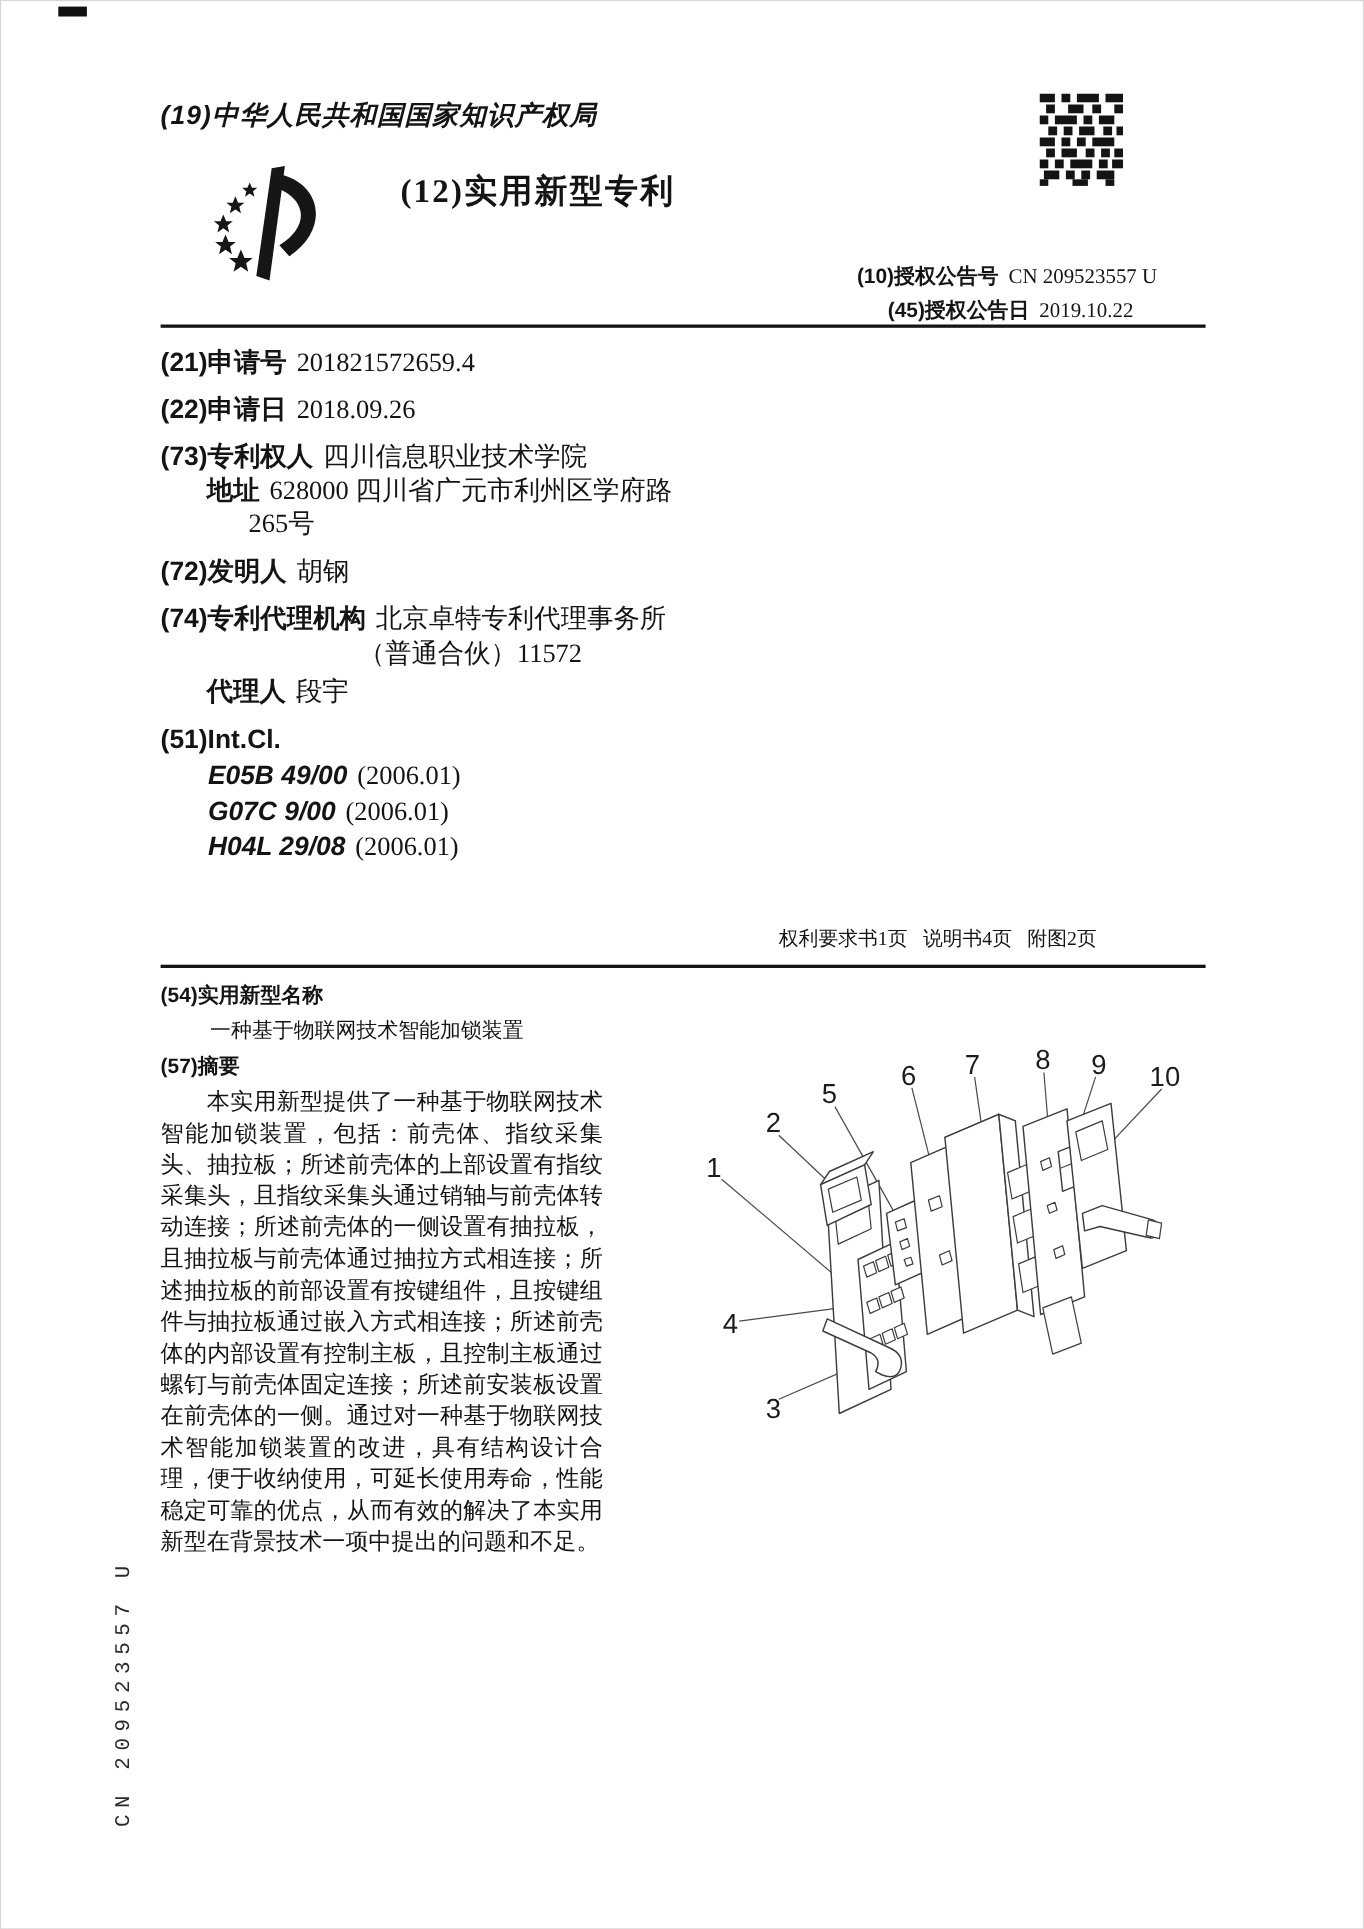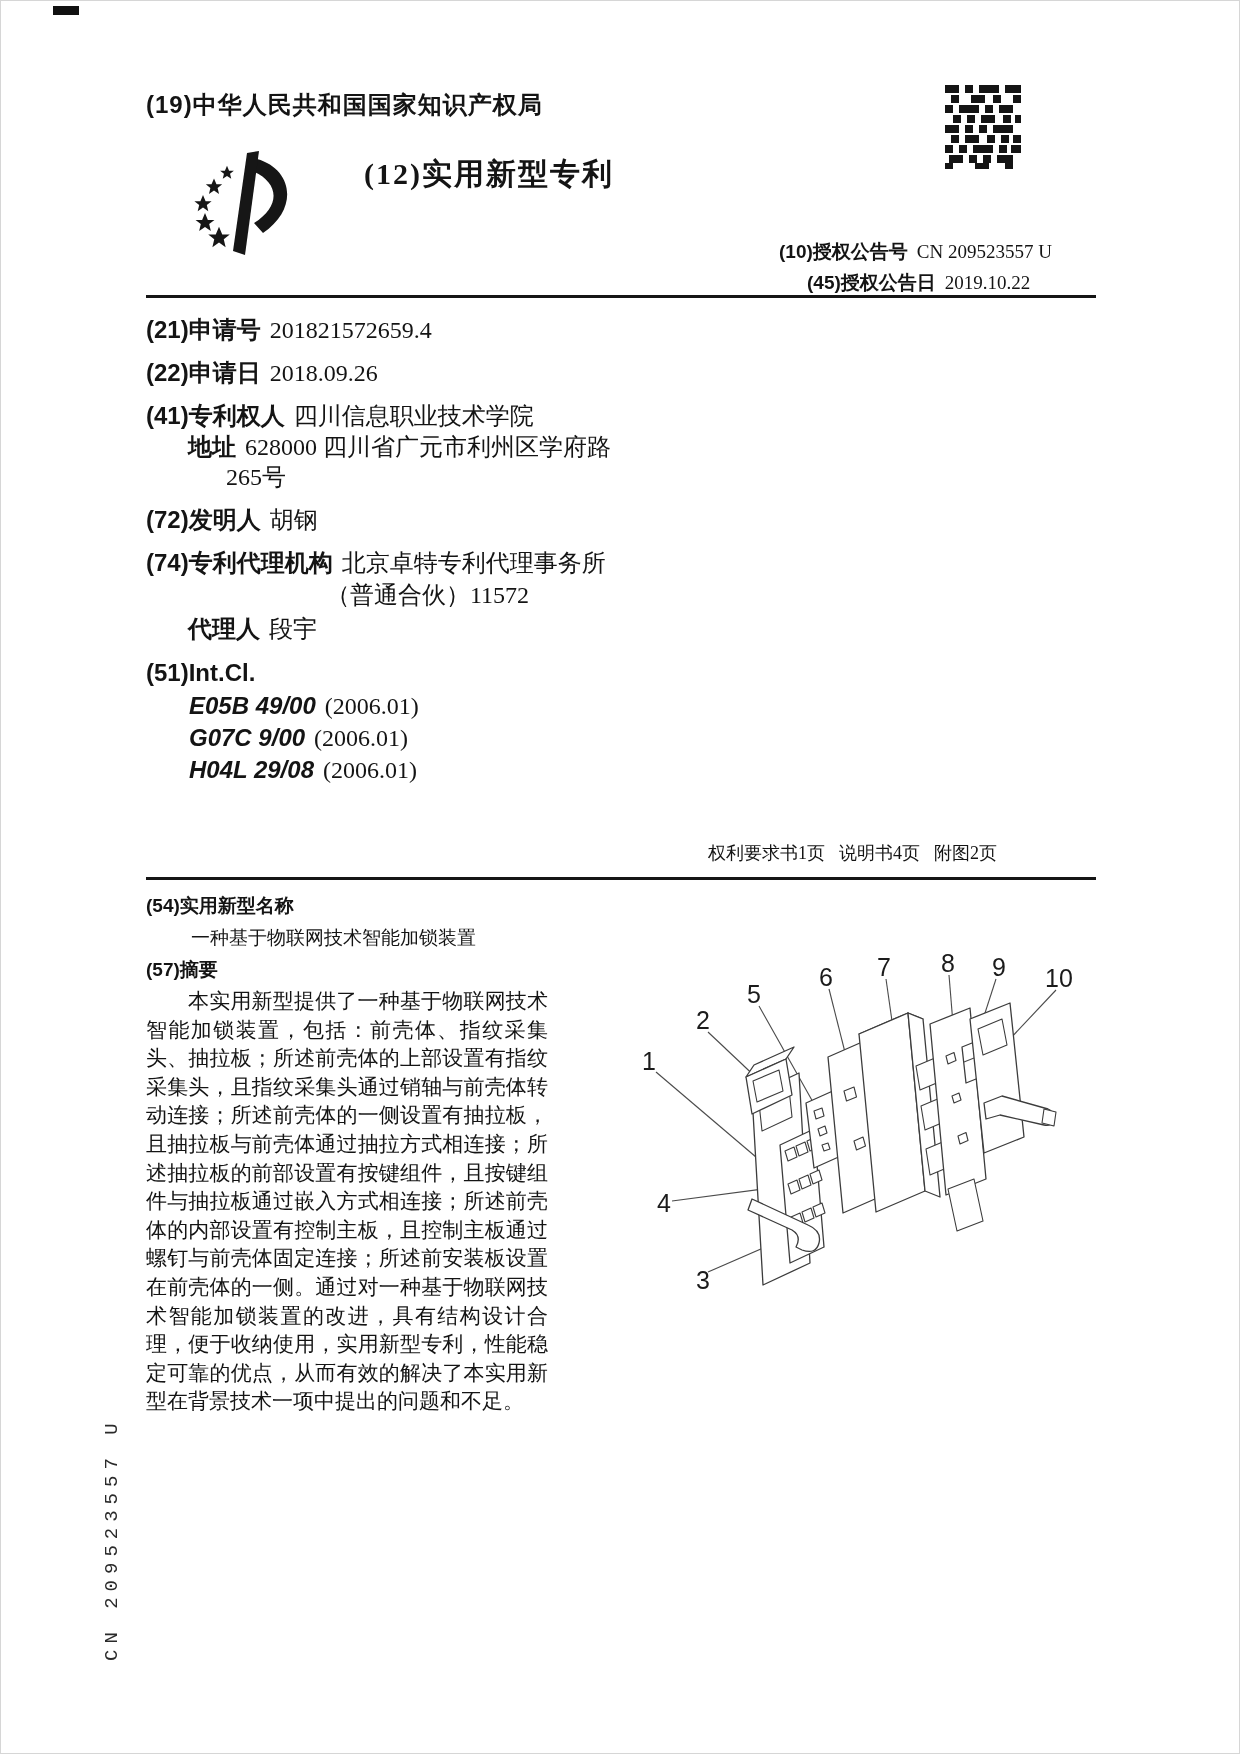--- a/index.html
+++ b/index.html
@@ -27,21 +27,21 @@
   svg .ptd{stroke:#3c3c3c;stroke-width:1.1;fill:#ffffff;stroke-linejoin:round;}
   svg .blk{fill:#141414;stroke:none;}
 </style>
 </head>
 <body>
 
 <div class="page">
 
   <div class="abs scanmark" style="left:52px;top:5px;width:26px;height:9px;"></div>
 
-  <div class="abs lbl office" style="left:145px;top:88px;">(19)中华人民共和国国家知识产权局</div>
+  <div class="abs lbl office" style="left:145px;top:88px;font-style:italic;">(19)中华人民共和国国家知识产权局</div>
 
   <div class="abs" style="left:944px;top:84px;width:76px;height:84px;">
     <svg width="76" height="84" viewBox="0 0 76 84">
       <g class="blk">
         <rect x="0" y="0" width="14" height="8"></rect>
           <rect x="20" y="0" width="8" height="8"></rect>
           <rect x="34" y="0" width="20" height="8"></rect>
           <rect x="60" y="0" width="16" height="8"></rect>
         <rect x="6" y="10" width="8" height="8"></rect>
           <rect x="26" y="10" width="14" height="8"></rect>
@@ -115,21 +115,21 @@
 
   <div class="row fs20" style="left:145px;top:316px;">
     <span class="lbl">(21)申请号</span>
     <span class="val">201821572659.4</span>
   </div>
   <div class="row fs20" style="left:145px;top:359px;align-items:flex-end;">
     <span class="lbl">(22)申请日</span>
     <span class="val">2018.09.26</span>
   </div>
   <div class="row fs20" style="left:145px;top:402px;">
-    <span class="lbl">(41)专利权人</span>
+    <span class="lbl">(73)专利权人</span>
     <span class="val">四川信息职业技术学院</span>
   </div>
   <div class="row fs20" style="left:187px;top:433px;">
     <span class="lbl">地址</span>
     <span class="val">628000 四川省广元市利州区学府路</span>
   </div>
   <div class="row fs20" style="left:225px;top:463px;">
     <span class="val">265号</span>
   </div>
   <div class="row fs20" style="left:145px;top:506px;">
@@ -168,21 +168,21 @@
     <span>说明书4页</span>
     <span>附图2页</span>
   </div>
 
   <div class="rule" style="top:876px;"></div>
 
   <div class="abs lbl fs21" style="left:145px;top:891px;">(54)实用新型名称</div>
   <div class="abs val fs21" style="left:190px;top:923px;">一种基于物联网技术智能加锁装置</div>
 
   <div class="abs lbl fs21" style="left:145px;top:955px;">(57)摘要</div>
-  <div class="abs val abstract" style="left:145px;top:986px;">本实用新型提供了一种基于物联网技术智能加锁装置，包括：前壳体、指纹采集头、抽拉板；所述前壳体的上部设置有指纹采集头，且指纹采集头通过销轴与前壳体转动连接；所述前壳体的一侧设置有抽拉板，且抽拉板与前壳体通过抽拉方式相连接；所述抽拉板的前部设置有按键组件，且按键组件与抽拉板通过嵌入方式相连接；所述前壳体的内部设置有控制主板，且控制主板通过螺钉与前壳体固定连接；所述前安装板设置在前壳体的一侧。通过对一种基于物联网技术智能加锁装置的改进，具有结构设计合理，便于收纳使用，实用新型专利，性能稳定可靠的优点，从而有效的解决了本实用新型在背景技术一项中提出的问题和不足。</div>
+  <div class="abs val abstract" style="left:145px;top:986px;">本实用新型提供了一种基于物联网技术智能加锁装置，包括：前壳体、指纹采集头、抽拉板；所述前壳体的上部设置有指纹采集头，且指纹采集头通过销轴与前壳体转动连接；所述前壳体的一侧设置有抽拉板，且抽拉板与前壳体通过抽拉方式相连接；所述抽拉板的前部设置有按键组件，且按键组件与抽拉板通过嵌入方式相连接；所述前壳体的内部设置有控制主板，且控制主板通过螺钉与前壳体固定连接；所述前安装板设置在前壳体的一侧。通过对一种基于物联网技术智能加锁装置的改进，具有结构设计合理，便于收纳使用，可延长使用寿命，性能稳定可靠的优点，从而有效的解决了本实用新型在背景技术一项中提出的问题和不足。</div>
 
   <div class="abs" style="left:555px;top:930px;width:620px;height:430px;">
     <svg width="620" height="430" viewBox="0 0 620 430">
 
       <g class="ln">
         <line x1="100" y1="141" x2="207" y2="232"></line>
         <line x1="152" y1="101" x2="206" y2="152"></line>
         <line x1="152" y1="341" x2="235" y2="305"></line>
         <line x1="116" y1="270" x2="230" y2="255"></line>
         <line x1="203" y1="75" x2="262" y2="180"></line>

